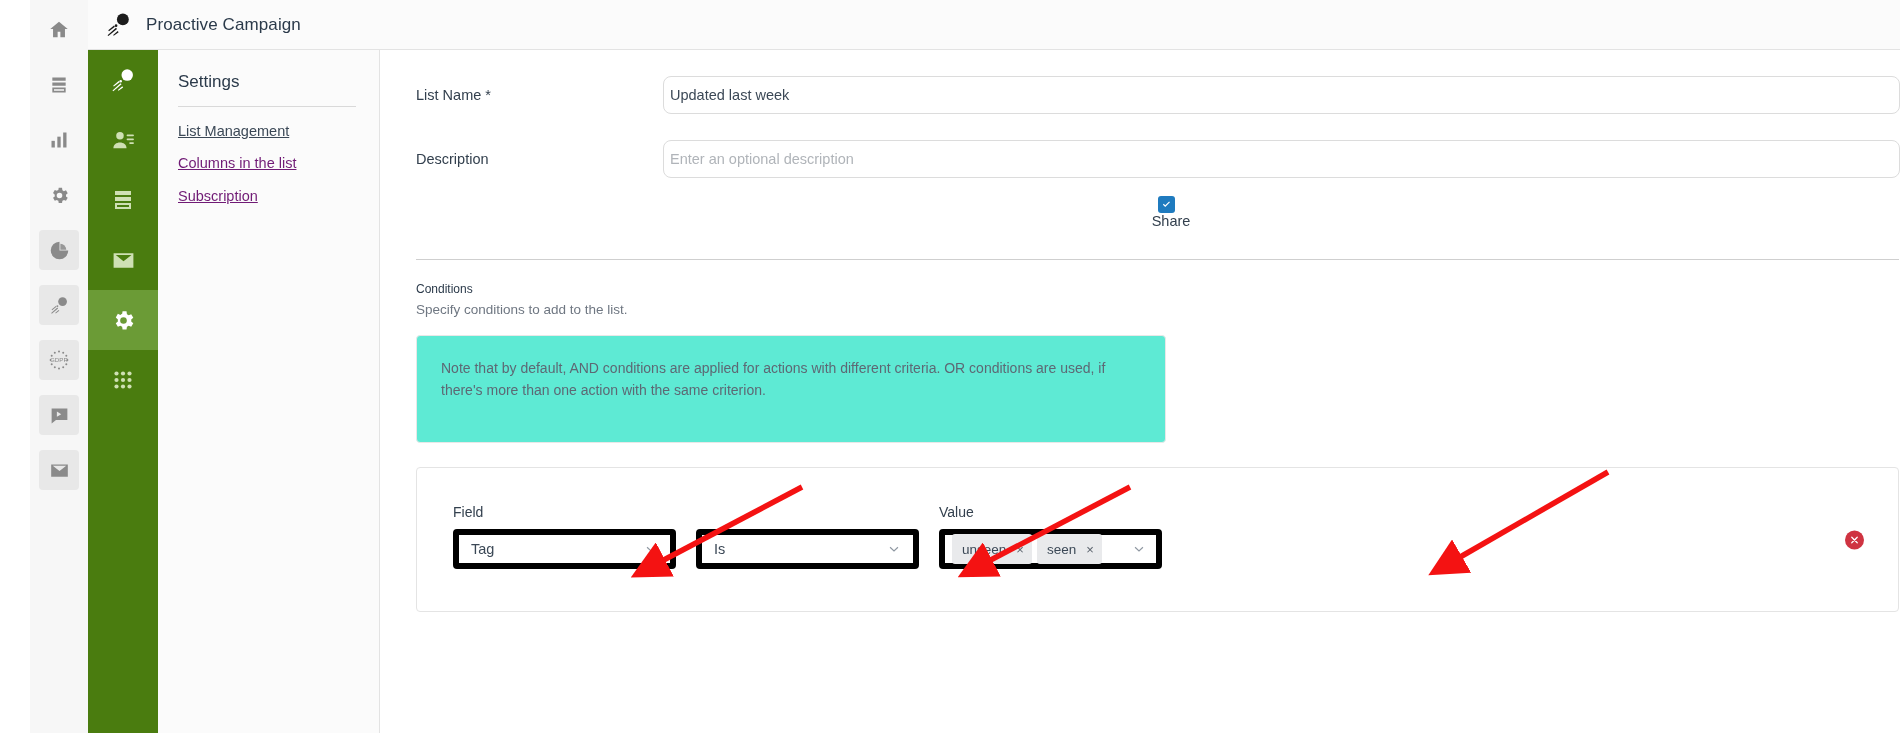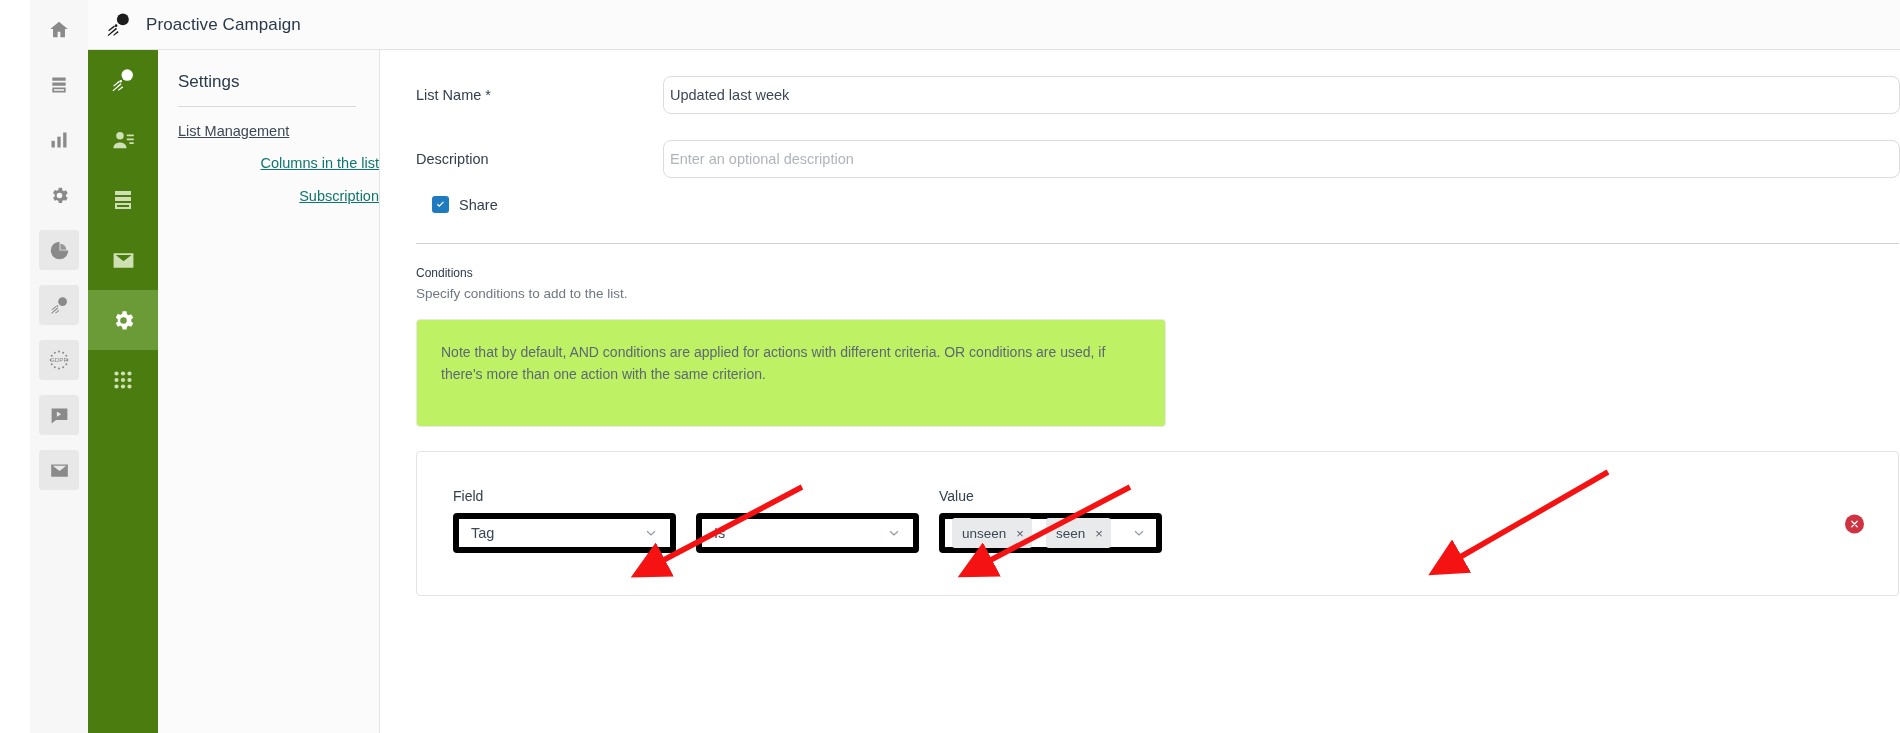--- a/index.html
+++ b/index.html
@@ -65,56 +65,56 @@
   }
   #subnav .subnav-title {
     font-size: 17px; color: #2b3a4a; font-weight: 400; margin: 0 0 14px 0;
   }
   #subnav .subnav-rule { width: 178px; height:1px; background:#d9d9d9; margin-bottom: 16px; }
   .subnav-link {
     display: block; font-size: 14.5px; margin-bottom: 15px;
     text-decoration: underline; cursor: pointer; line-height: 1.2;
   }
   .subnav-link.current { color: #3b4856; }
-  .subnav-link.muted   { color: #0f766e; text-align: right; }
+  .subnav-link.muted   { color: #701a75; }
 
   
   #main {
     position: absolute; left: 350px; top: 50px;
     width: 1550px; height: 683px; background:#fff;
     padding: 0 30px 0 36px; overflow: hidden;
   }
 
   .form-row { display: flex; align-items: center; margin-top: 26px; }
   .form-label {
     width: 247px; font-size: 14.5px; color: #33404e; flex: 0 0 247px;
   }
   .text-input {
     flex: 1 1 auto; height: 38px; border: 1px solid #dcdcdc; border-radius: 8px;
     padding: 0 6px; font-size: 14.5px; color: #3b4856; background: #fff;
     font-family: "Liberation Sans", sans-serif; outline: none;
   }
   .text-input::placeholder { color: #b0b4b9; }
 
-  .share-row { display:flex; align-items:center; margin-top: 18px; padding-left: 16px; }
+  .share-row { display:flex; align-items:center; margin-top: 18px; padding-left: 16px; flex-direction: column; }
   .cbox {
     width: 17px; height: 17px; border-radius: 3px; background: #1f7bbf;
     display:flex; align-items:center; justify-content:center; cursor:pointer;
   }
   .cbox svg { display:block; }
   .share-label { font-size: 14.5px; color:#33404e; margin-left: 10px; }
 
   .divider { height:1px; background:#cfcfcf; margin-top: 30px; width: 1483px; }
 
   .sec-title { font-size: 12px; color:#2b3a4a; margin-top: 22px; }
   .sec-sub   { font-size: 13.5px; color:#6f7782; margin-top: 6px; }
 
   .note-box {
     margin-top: 18px; width: 750px; min-height: 108px;
-    background:#bef264; border:1px solid #e8e8e8; border-radius: 4px;
+    background:#5eead4; border:1px solid #e8e8e8; border-radius: 4px;
     padding: 22px 24px; font-size: 14px; color:#5d6874; line-height: 1.55;
   }
 
   .cond-card {
     margin-top: 24px; width: 1483px; height: 145px;
     border: 1px solid #e4e4e4; border-radius: 4px;
     position: relative; background:#fff;
   }
   .cond-inner { display:flex; align-items:flex-end; padding: 36px 0 0 36px; gap: 20px; }
   .cond-field-col { display:flex; flex-direction: column; }
@@ -125,21 +125,21 @@
     font-size: 14.5px; color:#3b4856; position: relative;
   }
   .select-box .sel-text { flex: 1 1 auto; }
   .chev { width: 14px; height: 14px; flex: 0 0 14px; }
   .chev svg { display:block; }
 
   .sel-w-field { width: 223px; }
   .sel-w-op    { width: 223px; }
   .sel-w-val   { width: 223px; padding: 0 10px 0 7px; }
 
-  .tag-wrap { display:flex; align-items:center; gap: 14px; flex: 1 1 auto; }
+  .tag-wrap { display:flex; align-items:center; gap: 5px; flex: 1 1 auto; }
   .tag {
     background:#e9eaec; border-radius: 3px; height: 30px;
     display:flex; align-items:center; padding: 0 8px 0 10px;
     font-size: 13.5px; color:#3b4856; gap: 10px;
   }
   .tag .tag-x { color:#59616b; font-size: 13px; cursor:pointer; line-height: 1; }
 
   .del-btn {
     position:absolute; right: 34px; top: 50%; transform: translateY(-50%);
     width: 19px; height: 19px; border-radius: 50%; background:#cf3341;

